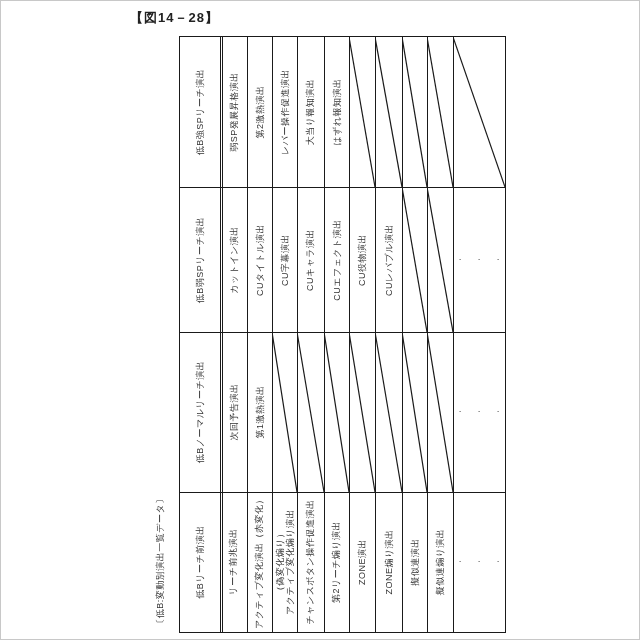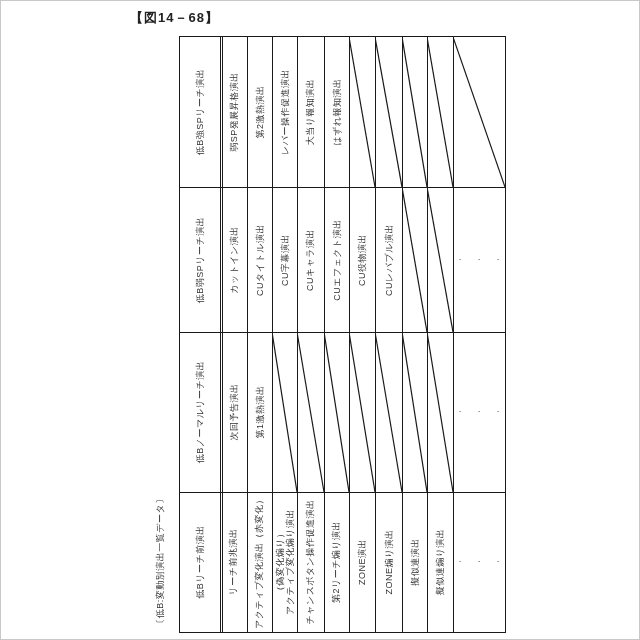--- a/index.html
+++ b/index.html
@@ -36,21 +36,21 @@
   .slash-svg{position:absolute; left:0; top:0; width:100%; height:100%; display:block;}
   .dots{
     font-size:7px; color:#333; letter-spacing:12px; margin-right:-12px;
     white-space:nowrap;
   }
 </style>
 </head>
 <body>
 
 <div class="page">
-  <div class="fig-label">【図14－68】</div>
+  <div class="fig-label">【図14－28】</div>
   <div class="caption">
     <span class="vtext">〔低B:変動別演出一覧データ〕</span>
   </div>
   <div class="ptable" id="ptable">
       <div class="vline" style="left: 40px;"></div>
       <div class="vline" style="left: 42px;"></div>
       <div class="vline" style="left: 67px;"></div>
       <div class="vline" style="left: 92px;"></div>
       <div class="vline" style="left: 117px;"></div>
       <div class="vline" style="left: 144px;"></div>

